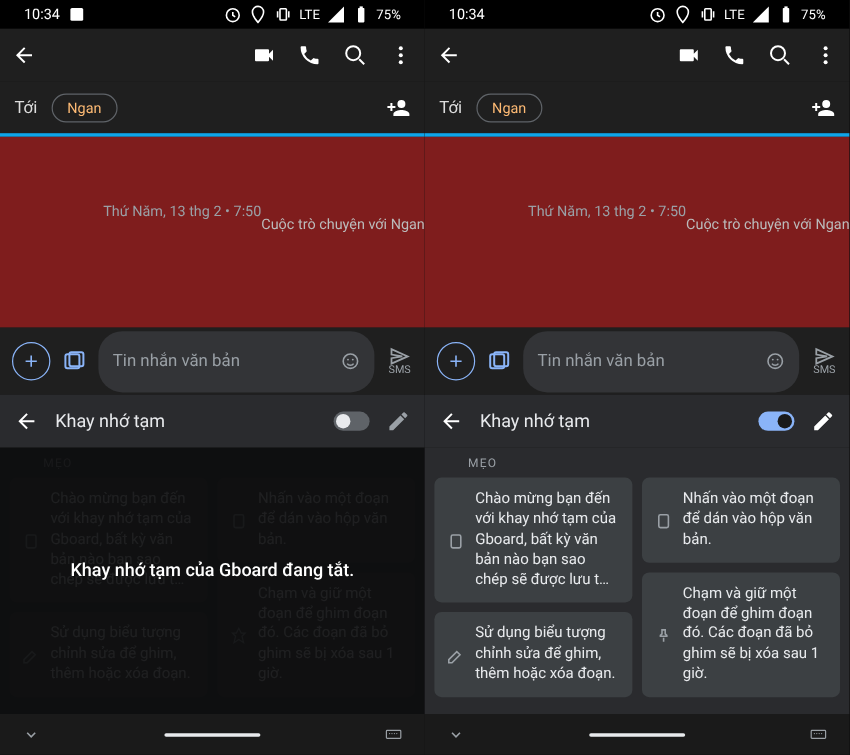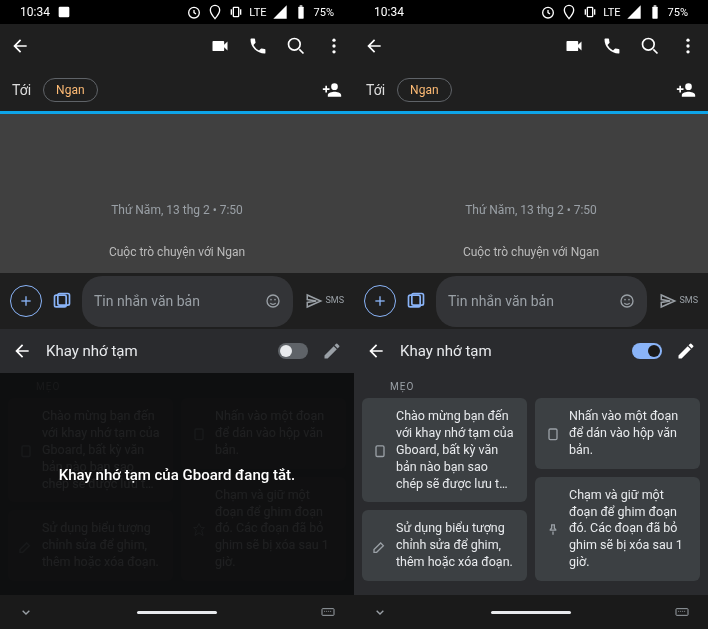--- a/index.html
+++ b/index.html
@@ -55,23 +55,22 @@
   .to-label { font-size: 14px; color: #ddd; }
   .chip {
     border: 1px solid #5f6368;
     border-radius: 14px;
     padding: 4px 12px;
     font-size: 12px;
     color: #fdba74;
   }
   .conversation {
     flex: 1;
-    background: #404040;
-    display: flex;
-    flex-direction: column;
+    background: #7f1d1d;
+    display: flex;
     justify-content: flex-end;
     align-items: center;
     padding-bottom: 8px;
   }
   .timestamp { font-size: 12px; color: #9aa0a6; margin-bottom: 28px; }
   .sys-msg { font-size: 12px; color: #bbb; margin-bottom: 6px; }
   .compose {
     height: 56px;
     background: #1f1f1f;
     display: flex;
@@ -89,21 +88,21 @@
     background: #333437;
     border-radius: 20px;
     display: flex;
     align-items: center;
     padding: 0 12px;
     color: #9aa0a6;
     font-size: 14px;
     gap: 8px;
   }
   .compose-input span:first-child { flex: 1; }
-  .send-col { display: flex; flex-direction: row; align-items: center; gap: 0; }
+  .send-col { display: flex; flex-direction: column; align-items: center; gap: 0; }
   .send-label { font-size: 9px; color: #9aa0a6; margin-top: -2px; }
   .clipboard-bar {
     height: 44px;
     background: #2a2b2e;
     display: flex;
     align-items: center;
     padding: 0 12px;
     gap: 14px;
   }
   .clipboard-title { font-size: 15px; color: #e8eaed; flex: 1; }

